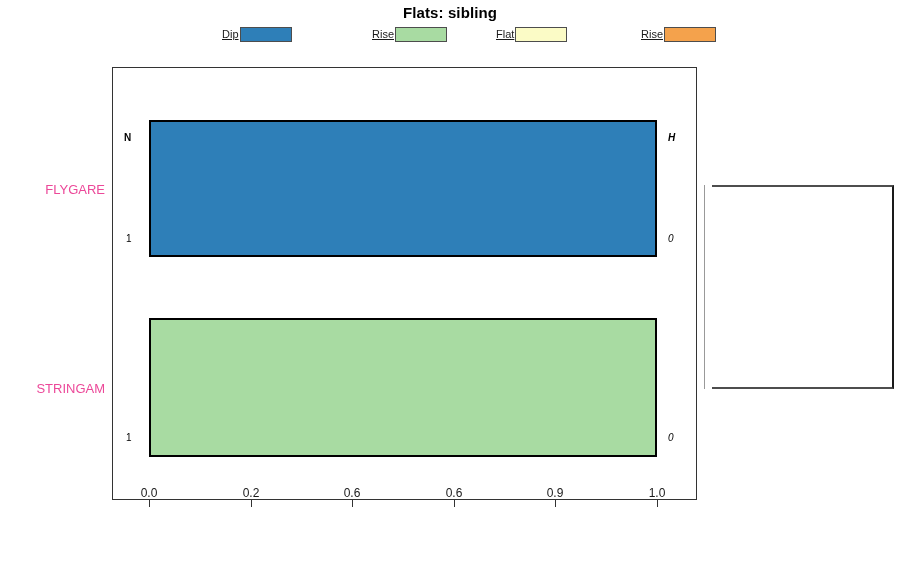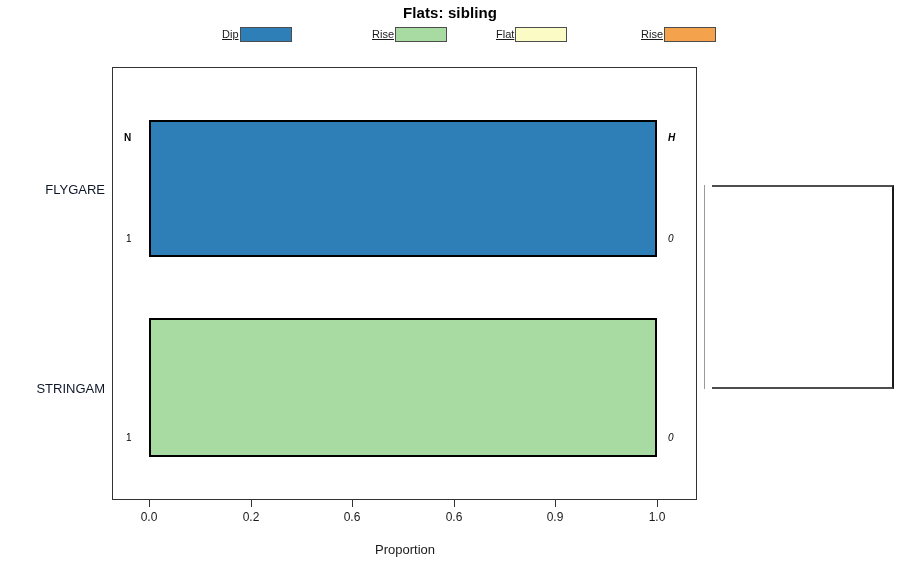--- a/index.html
+++ b/index.html
@@ -84,21 +84,21 @@
   
   .xtick {
     position: absolute;
     width: 1px;
     height: 7px;
     background: #333333;
     top: 500px;
   }
   .xtick-label {
     position: absolute;
-    top: 510px;
+    top: 486px;
     font-size: 12px;
     color: #1a1a1a;
     text-align: center;
     width: 40px;
     margin-left: -20px;
   }
   .x-axis-title {
     position: absolute;
     top: 542px;
     left: 0;
@@ -108,21 +108,21 @@
     color: #1a1a1a;
   }
 
   
   .ycat-label {
     position: absolute;
     right: 0;
     width: 105px;
     text-align: right;
     font-size: 13px;
-    color: #0f172a;
+    color: #ec4899;
     white-space: nowrap;
   }
 
   
   .cell-note {
     position: absolute;
     font-size: 10px;
     color: #000;
     white-space: nowrap;
   }
@@ -215,18 +215,17 @@
   <div class="xtick" style="left:555px;"></div>
   <div class="xtick" style="left:657px;"></div>
 
   <div class="xtick-label" style="left:149px;">0.0</div>
   <div class="xtick-label" style="left:251px;">0.2</div>
   <div class="xtick-label" style="left:352px;">0.6</div>
   <div class="xtick-label" style="left:454px;">0.6</div>
   <div class="xtick-label" style="left:555px;">0.9</div>
   <div class="xtick-label" style="left:657px;">1.0</div>
 
-  <div class="x-axis-title">Proportion</div>
 
   <div class="side-box-tick"></div>
   <div class="side-box"></div>
 
 </div>
 
 </body></html>

